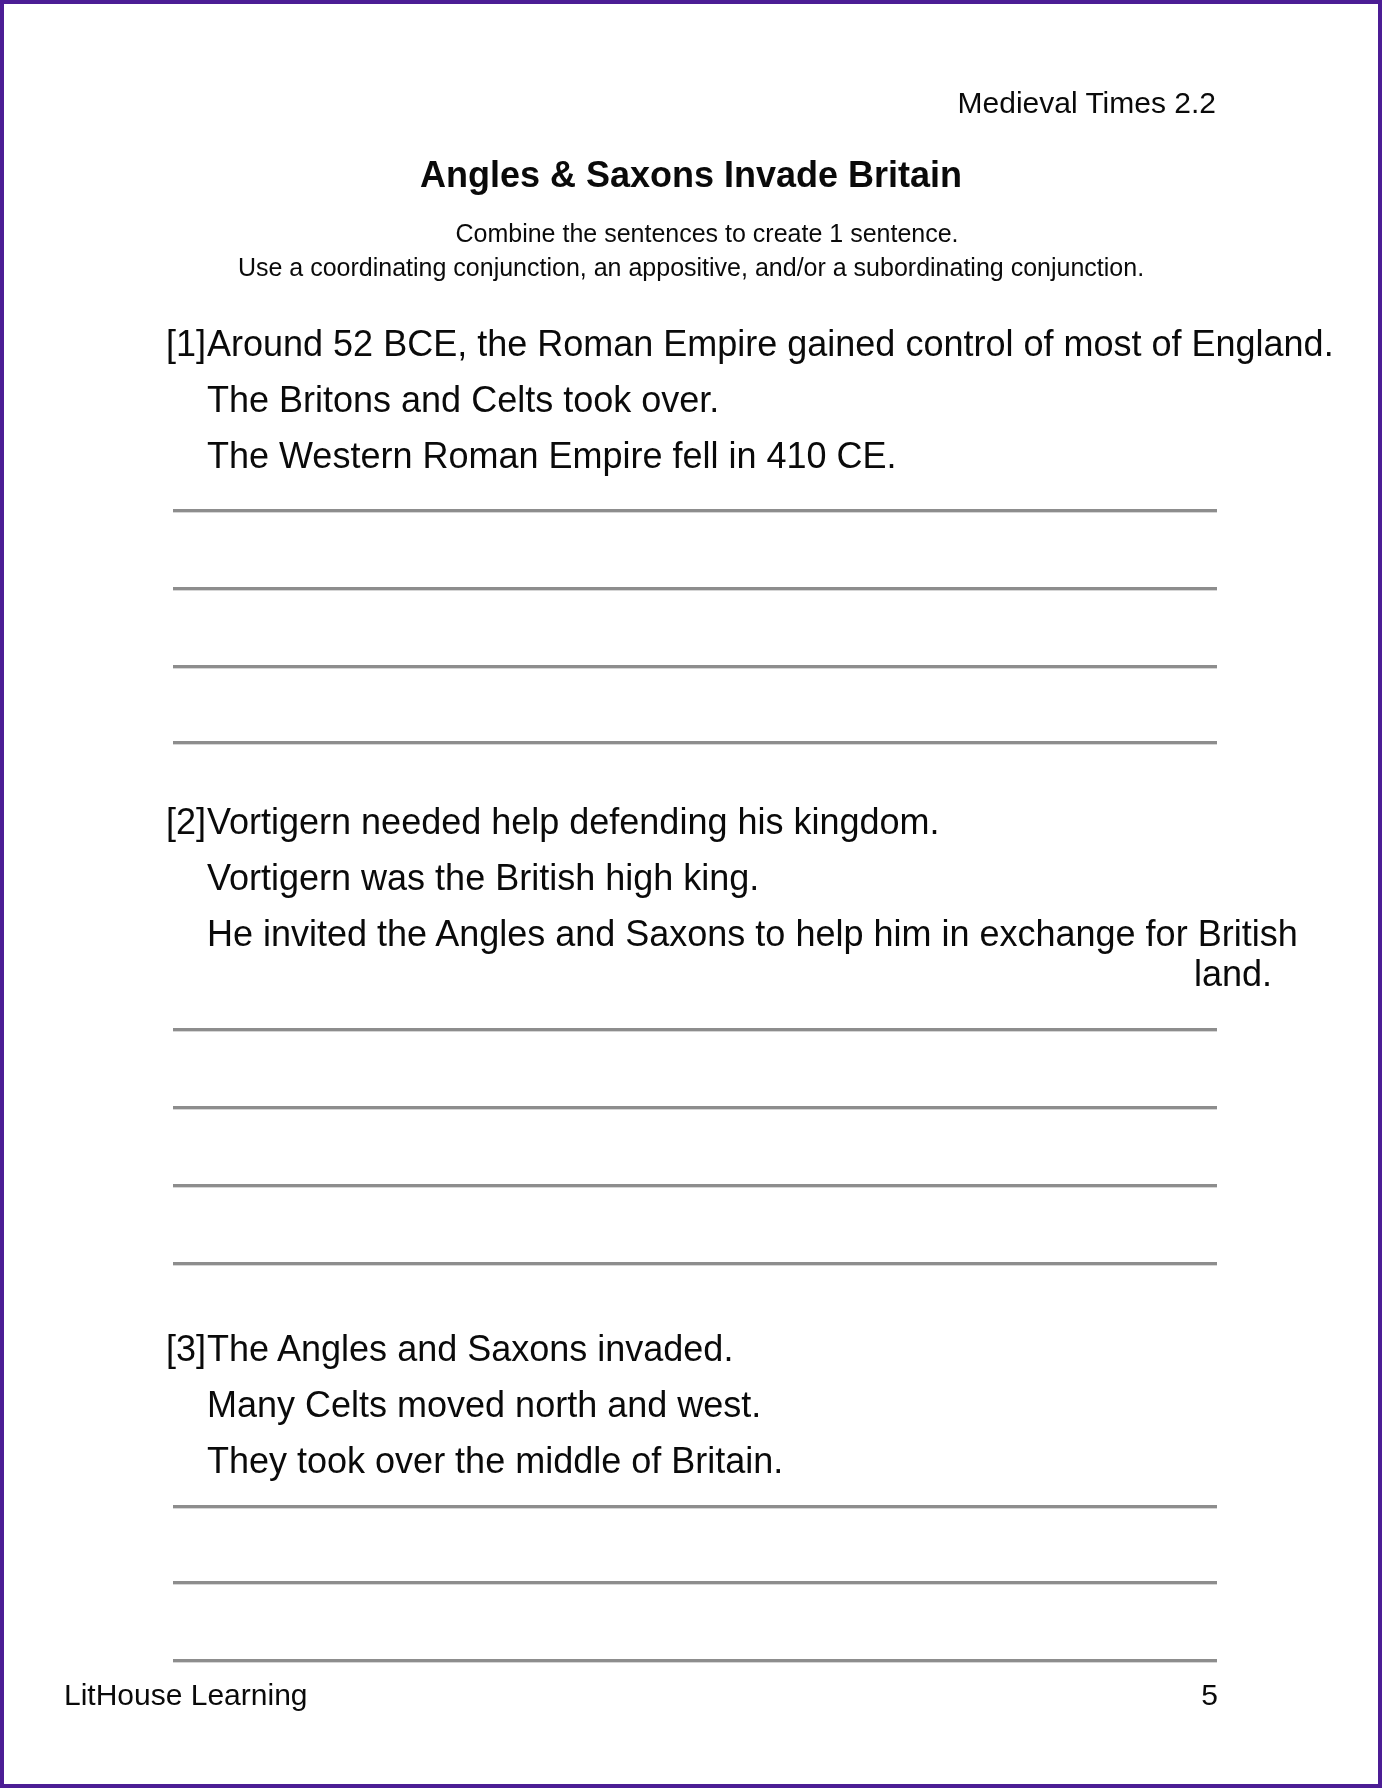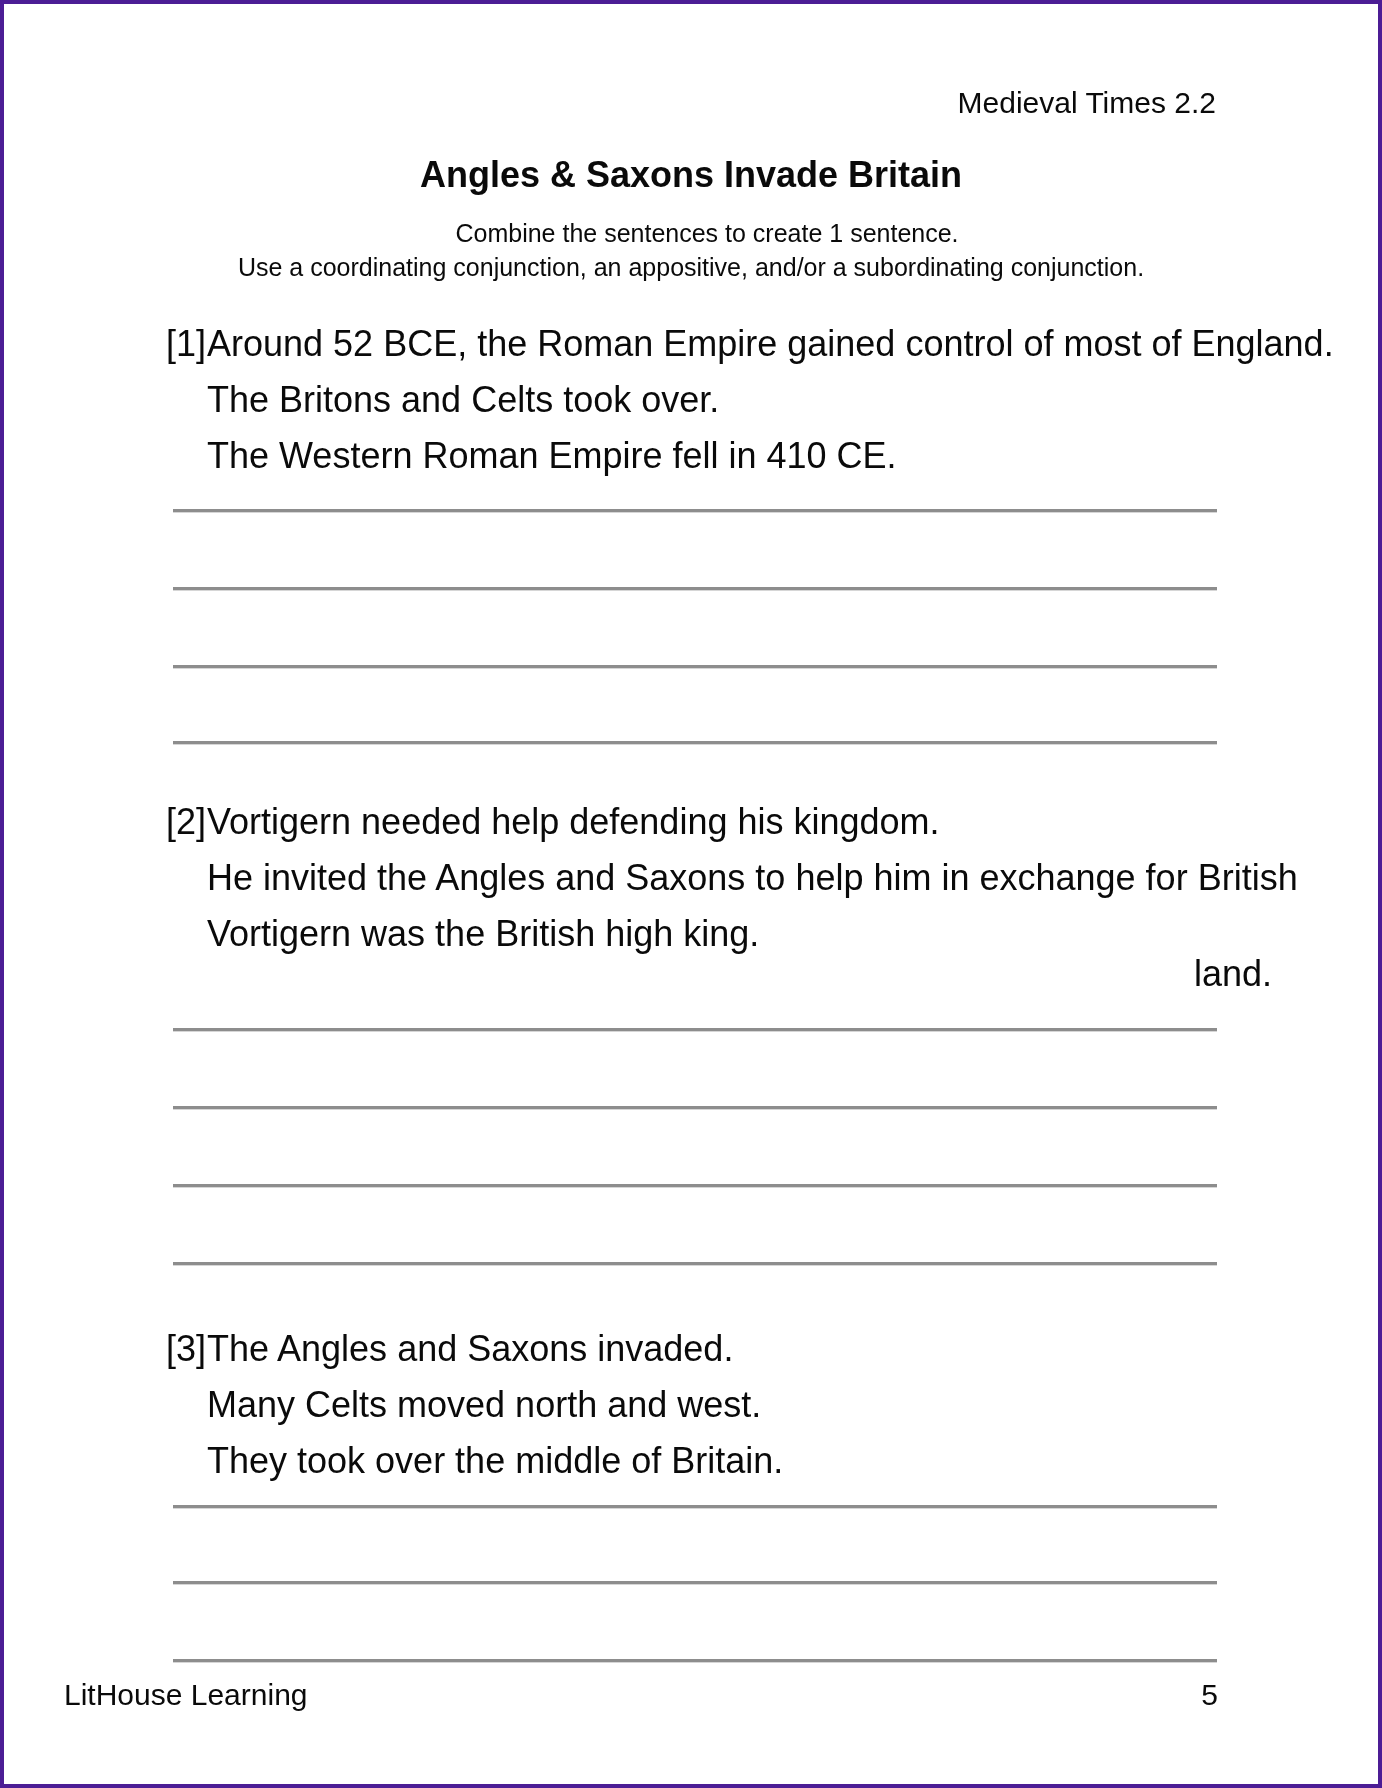--- a/index.html
+++ b/index.html
@@ -64,22 +64,22 @@
     <div class="line indent">The Britons and Celts took over.</div>
     <div class="line indent">The Western Roman Empire fell in 410 CE.</div>
   </div>
   <div class="rule" style="top:505px"></div>
   <div class="rule" style="top:583px"></div>
   <div class="rule" style="top:661px"></div>
   <div class="rule" style="top:737px"></div>
 
   <div class="exercise" style="top:798px">
     <div class="line"><span class="num">[2]</span><span>Vortigern needed help defending his kingdom.</span></div>
+    <div class="line indent">Vortigern was the British high king.</div>
     <div class="line indent">He invited the Angles and Saxons to help him in exchange for British</div>
-    <div class="line indent">Vortigern was the British high king.</div>
     <div class="line wrapline">land.</div>
   </div>
   <div class="rule" style="top:1024px"></div>
   <div class="rule" style="top:1102px"></div>
   <div class="rule" style="top:1180px"></div>
   <div class="rule" style="top:1258px"></div>
 
   <div class="exercise" style="top:1325px">
     <div class="line"><span class="num">[3]</span><span>The Angles and Saxons invaded.</span></div>
     <div class="line indent">Many Celts moved north and west.</div>

